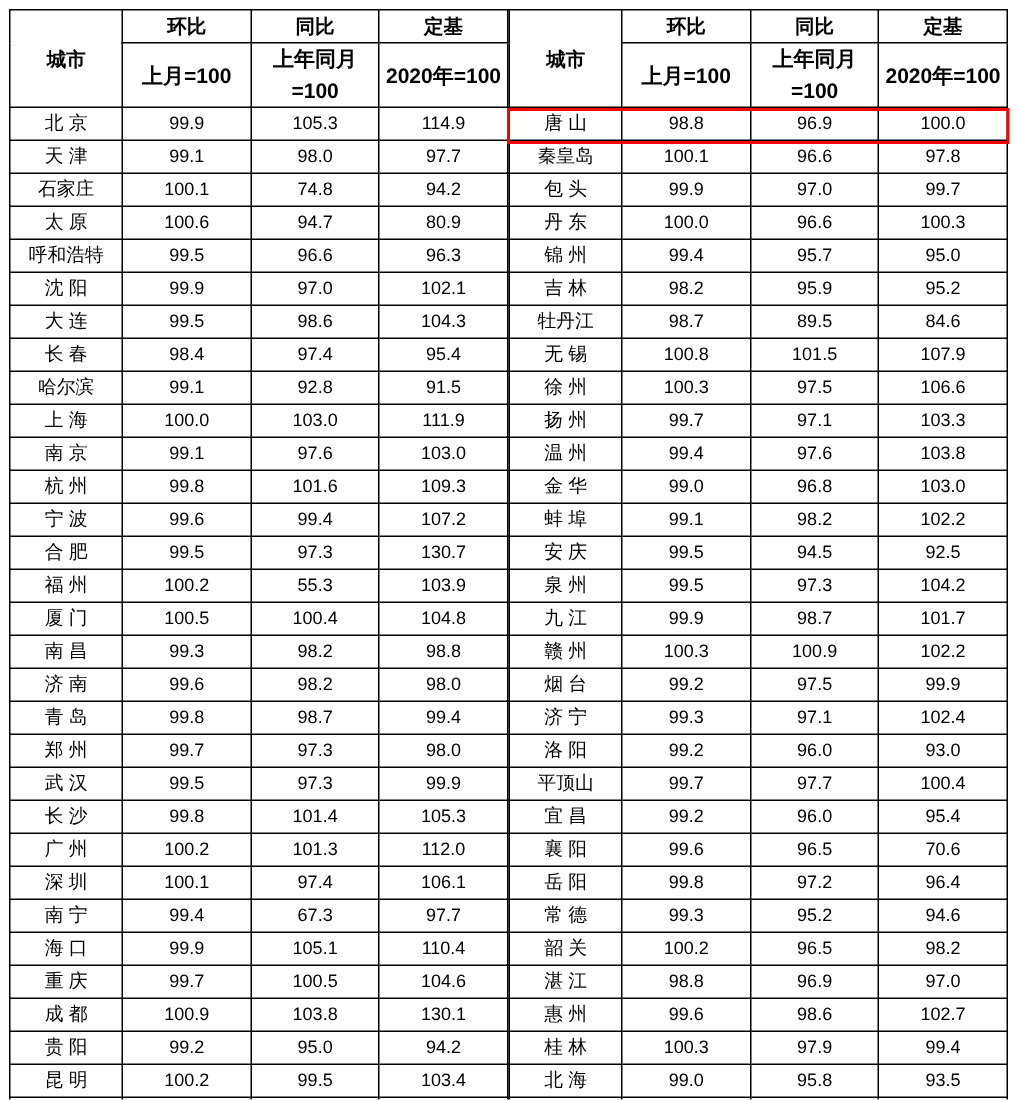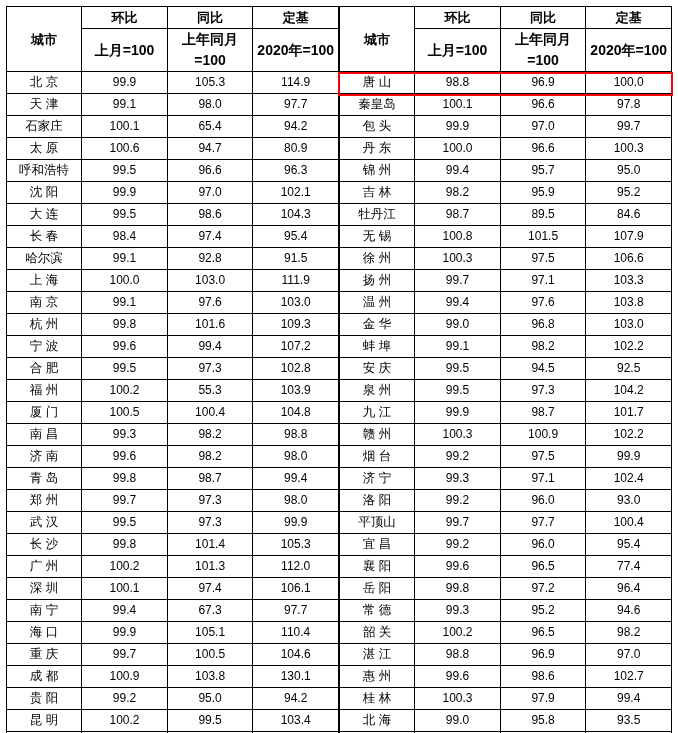--- a/index.html
+++ b/index.html
@@ -111,21 +111,21 @@
             </tr>
             <tr>
               <td class="city-name">天 津</td>
               <td class="val">99.1</td>
               <td class="val">98.0</td>
               <td class="val">97.7</td>
             </tr>
             <tr>
               <td class="city-name">石家庄</td>
               <td class="val">100.1</td>
-              <td class="val">65.4</td>
+              <td class="val">74.8</td>
               <td class="val">94.2</td>
             </tr>
             <tr>
               <td class="city-name">太 原</td>
               <td class="val">100.6</td>
               <td class="val">94.7</td>
               <td class="val">80.9</td>
             </tr>
             <tr>
               <td class="city-name">呼和浩特</td>
@@ -178,21 +178,21 @@
             <tr>
               <td class="city-name">宁 波</td>
               <td class="val">99.6</td>
               <td class="val">99.4</td>
               <td class="val">107.2</td>
             </tr>
             <tr>
               <td class="city-name">合 肥</td>
               <td class="val">99.5</td>
               <td class="val">97.3</td>
-              <td class="val">102.8</td>
+              <td class="val">130.7</td>
             </tr>
             <tr>
               <td class="city-name">福 州</td>
               <td class="val">100.2</td>
               <td class="val">55.3</td>
               <td class="val">103.9</td>
             </tr>
             <tr>
               <td class="city-name">厦 门</td>
               <td class="val">100.5</td>
@@ -448,21 +448,21 @@
             <tr>
               <td class="city-name">宜 昌</td>
               <td class="val">99.2</td>
               <td class="val">96.0</td>
               <td class="val">95.4</td>
             </tr>
             <tr>
               <td class="city-name">襄 阳</td>
               <td class="val">99.6</td>
               <td class="val">96.5</td>
-              <td class="val">77.4</td>
+              <td class="val">70.6</td>
             </tr>
             <tr>
               <td class="city-name">岳 阳</td>
               <td class="val">99.8</td>
               <td class="val">97.2</td>
               <td class="val">96.4</td>
             </tr>
             <tr>
               <td class="city-name">常 德</td>
               <td class="val">99.3</td>

